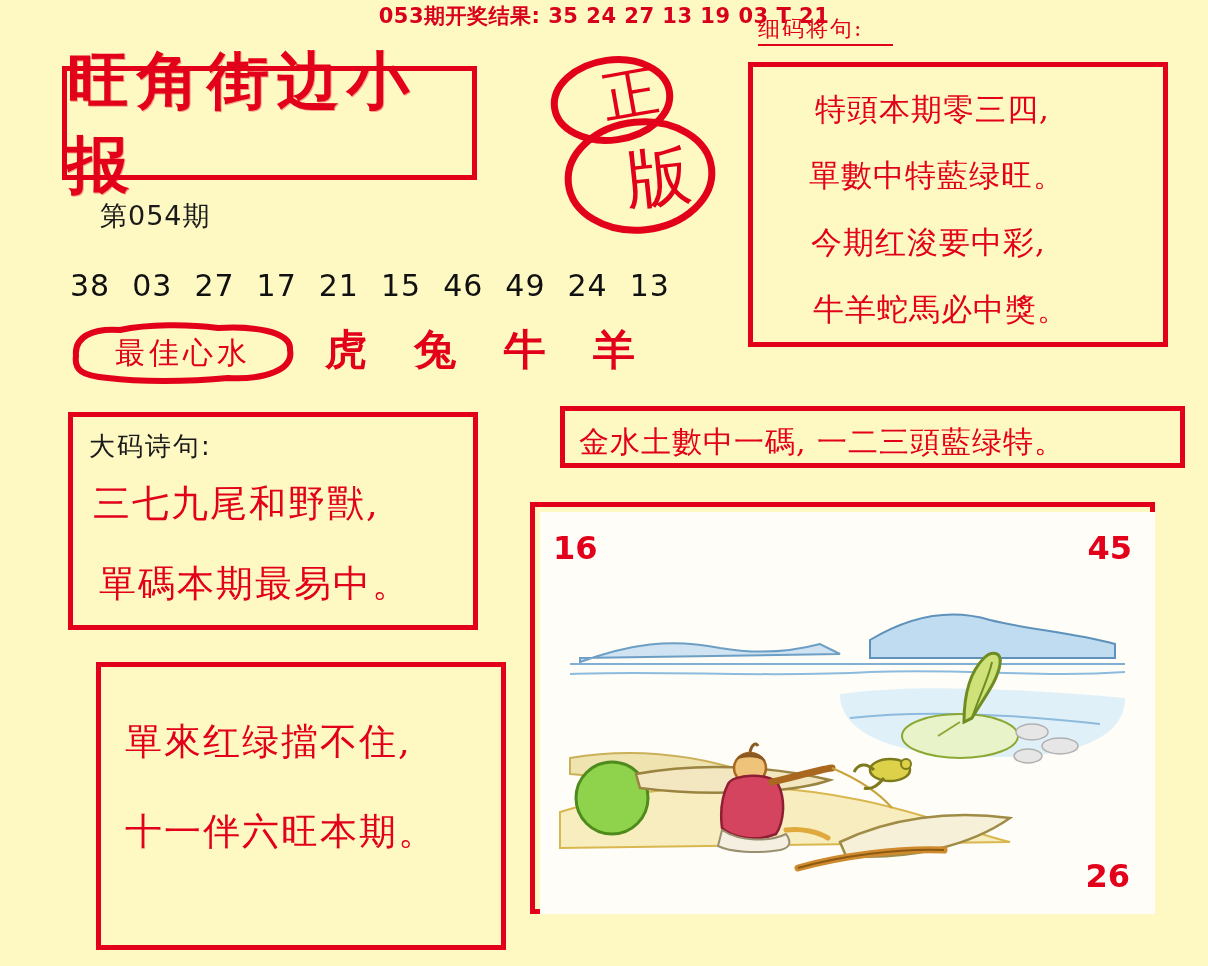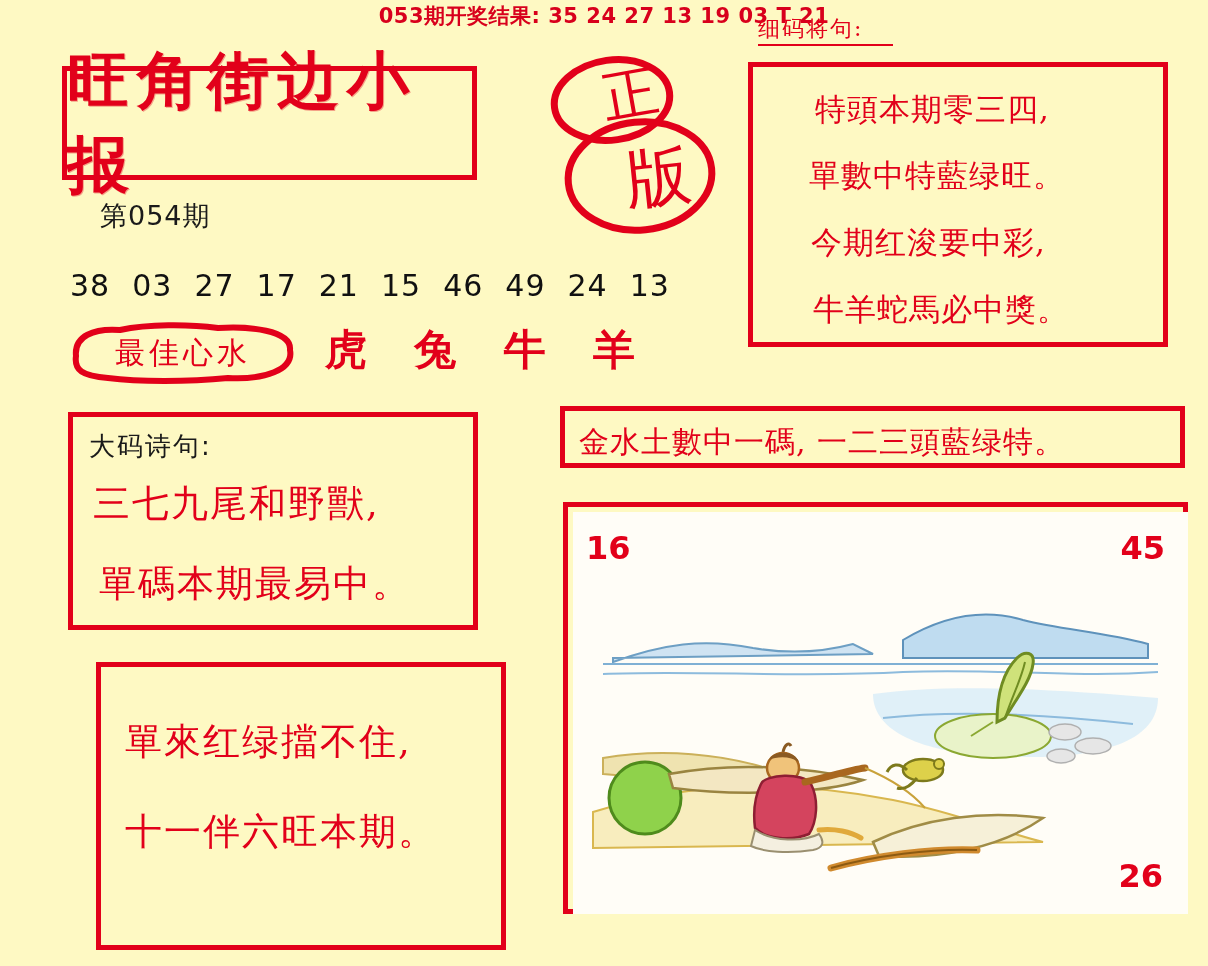--- a/index.html
+++ b/index.html
@@ -191,21 +191,21 @@
   #right-poem-box .rl4 { left: 60px; top: 222px; text-align: center; }
 
   
   #right-line-box { left: 560px; top: 406px; width: 625px; height: 62px; }
   #right-line-box .rl {
     position: absolute; left: 14px; top: 11px;
     font-size: 30px; letter-spacing: 1px;
   }
 
   
-  #picture-box { left: 563px; top: 502px; width: 625px; height: 412px; padding-left: 19px; }
+  #picture-box { left: 530px; top: 502px; width: 625px; height: 412px; padding-left: 19px; }
   .pic-num {
     position: absolute;
     color: #e2001a;
     font-size: 32px;
     font-weight: bold;
     font-family: "DejaVu Sans", sans-serif;
   }
   .pic-num.tl { left: 18px; top: 22px; }
   .pic-num.tr { right: 18px; top: 22px; }
   .pic-num.br { right: 20px; bottom: 14px; }

